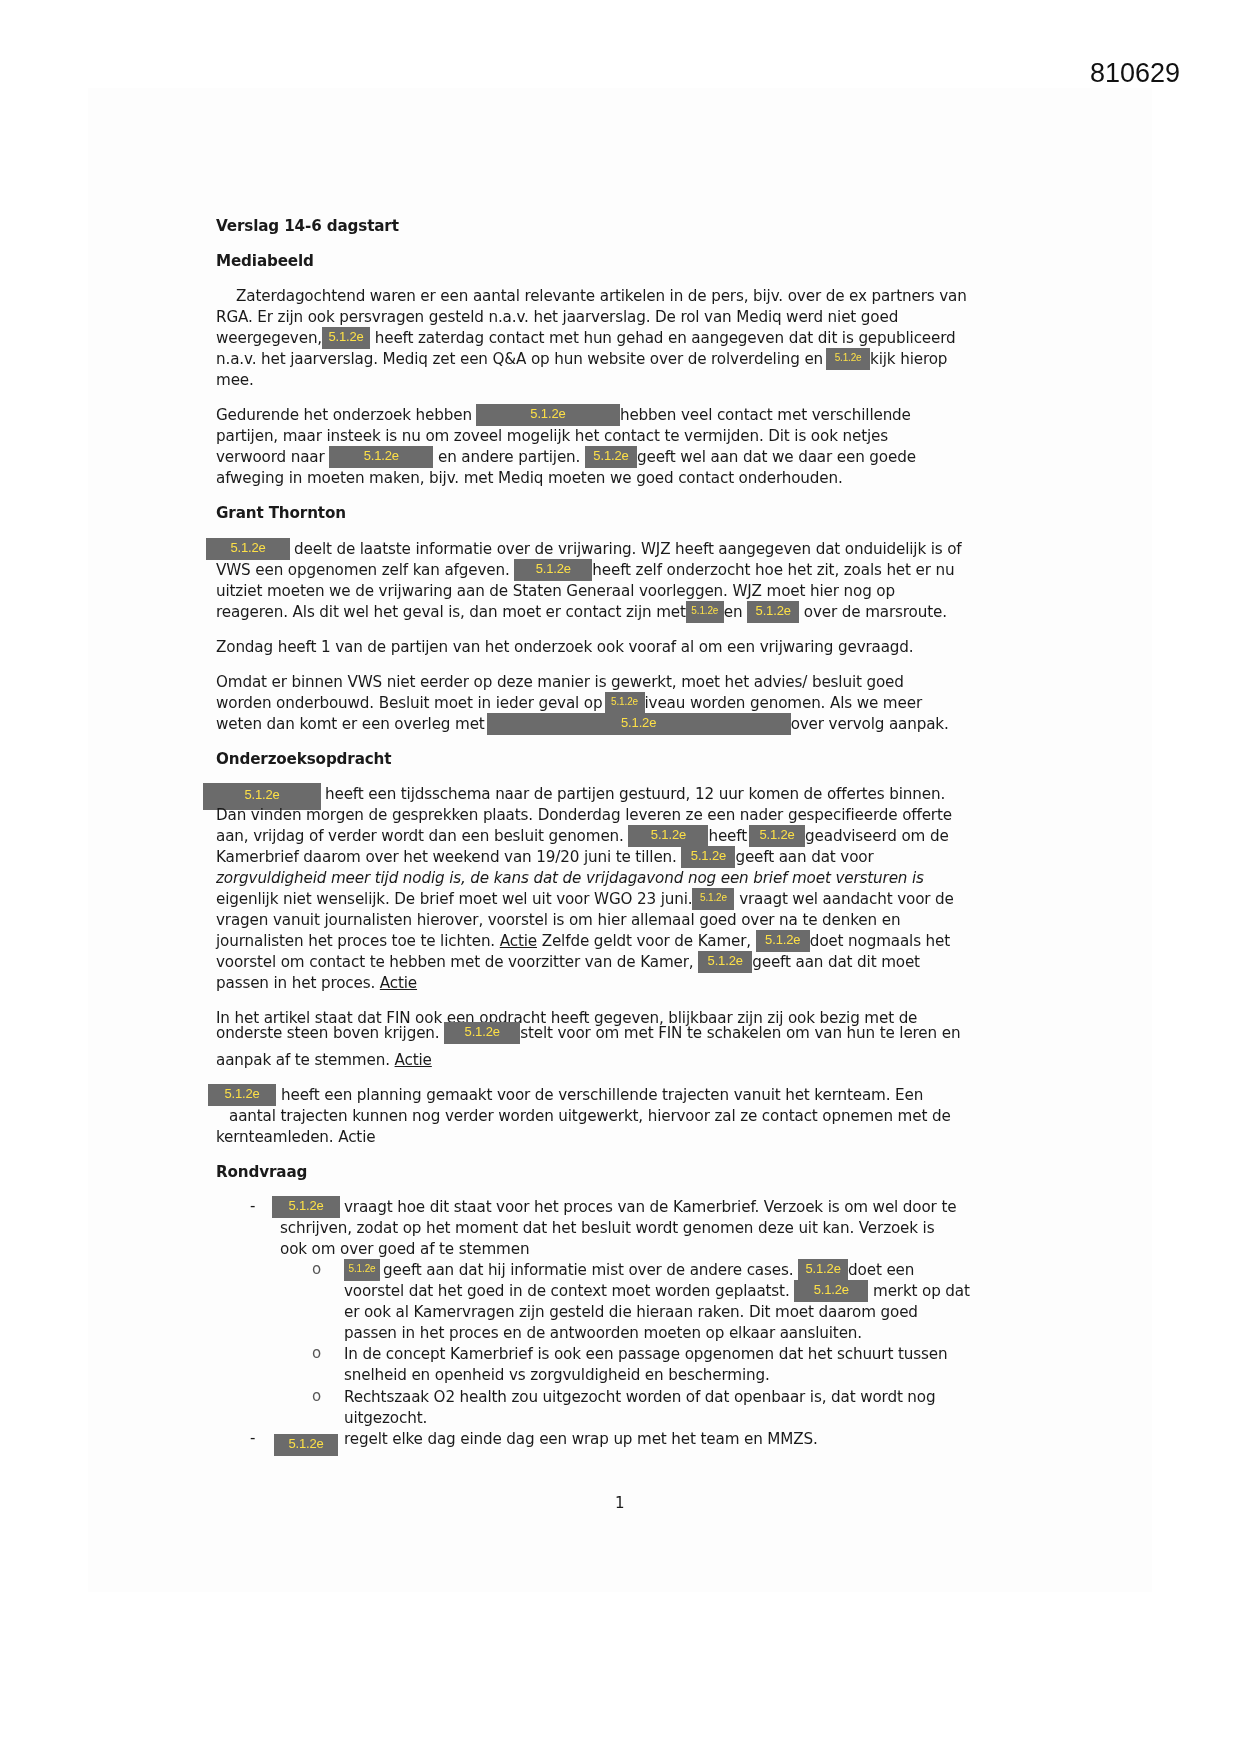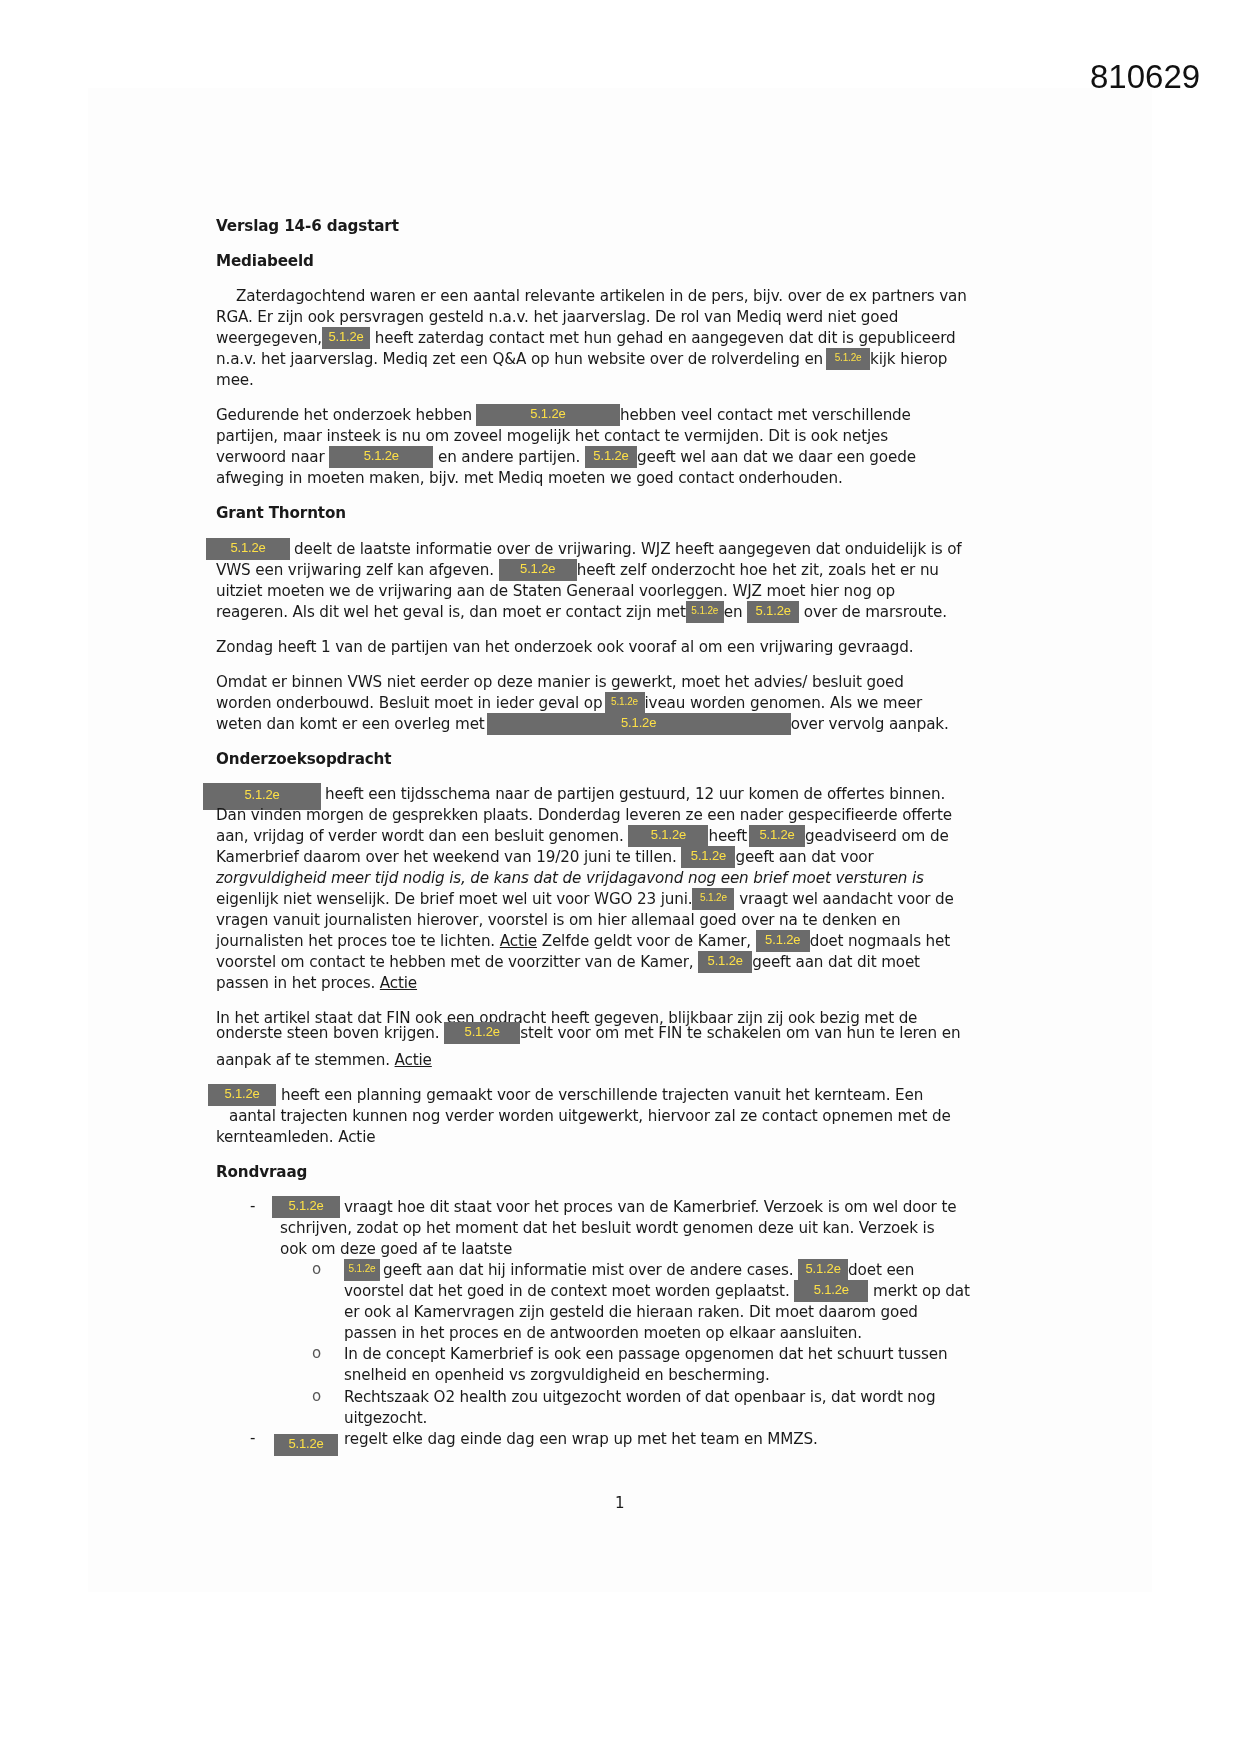--- a/index.html
+++ b/index.html
@@ -8,21 +8,21 @@
     background: #ffffff; overflow: hidden;
     font-family: "DejaVu Sans", sans-serif;
     color: #1a1a1a;
   }
   .scan {
     position: absolute; left: 88px; top: 88px; width: 1064px; height: 1504px;
     background: #fdfdfd;
   }
   .docnum {
     position: absolute; left: 1090px; top: 58px;
-    font-family: "Liberation Sans", sans-serif; font-size: 33px; color: #111;
+    font-family: "Liberation Sans", sans-serif; font-size: 27px; color: #111;
   }
   .line {
     position: absolute; white-space: nowrap;
     font-family: "DejaVu Sans", sans-serif; font-size: 15.2px; line-height: 20px;
     letter-spacing: -0.15px;
   }
   .h { font-weight: bold; }
   .r {
     display: inline-block; background: #6b6b6b; color: #fde047;
     font-family: "Liberation Sans", sans-serif; font-size: 13px;
@@ -49,21 +49,21 @@
 <div class="line" style="left:216px;top:349px;"><span>n.a.v. het jaarverslag. Mediq zet een Q&amp;A op hun website over de rolverdeling en</span><span class="r sm" style="width:44px;margin-left:3px">5.1.2e</span><span>kijk hierop</span></div>
 <div class="line" style="left:216px;top:370px;">mee.</div>
 
 <div class="line" style="left:216px;top:405px;"><span>Gedurende het onderzoek hebben</span><span class="r" style="width:144px;margin-left:4px">5.1.2e</span><span>hebben veel contact met verschillende</span></div>
 <div class="line" style="left:216px;top:426px;">partijen, maar insteek is nu om zoveel mogelijk het contact te vermijden. Dit is ook netjes</div>
 <div class="line" style="left:216px;top:447px;"><span>verwoord naar</span> <span class="r" style="width:104px">5.1.2e</span> <span>en andere partijen.</span> <span class="r" style="width:52px">5.1.2e</span><span>geeft wel aan dat we daar een goede</span></div>
 <div class="line" style="left:216px;top:468px;">afweging in moeten maken, bijv. met Mediq moeten we goed contact onderhouden.</div>
 
 <div class="line h" style="left:216px;top:503px;">Grant Thornton</div>
 <div class="line" style="left:206px;top:539px;"><span class="r" style="width:84px;margin-right:4px">5.1.2e</span><span>deelt de laatste informatie over de vrijwaring. WJZ heeft aangegeven dat onduidelijk is of</span></div>
-<div class="line" style="left:216px;top:560px;"><span>VWS een vrijwaring zelf kan afgeven.</span> <span class="r" style="width:78px">5.1.2e</span><span>heeft zelf onderzocht hoe het zit, zoals het er nu</span></div>
+<div class="line" style="left:216px;top:560px;"><span>VWS een opgenomen zelf kan afgeven.</span> <span class="r" style="width:78px">5.1.2e</span><span>heeft zelf onderzocht hoe het zit, zoals het er nu</span></div>
 <div class="line" style="left:216px;top:581px;">uitziet moeten we de vrijwaring aan de Staten Generaal voorleggen. WJZ moet hier nog op</div>
 <div class="line" style="left:216px;top:602px;"><span>reageren. Als dit wel het geval is, dan moet er contact zijn met</span><span class="r sm" style="width:38px">5.1.2e</span><span>en</span> <span class="r" style="width:52px">5.1.2e</span> <span>over de marsroute.</span></div>
 
 <div class="line" style="left:216px;top:637px;">Zondag heeft 1 van de partijen van het onderzoek ook vooraf al om een vrijwaring gevraagd.</div>
 
 <div class="line" style="left:216px;top:672px;">Omdat er binnen VWS niet eerder op deze manier is gewerkt, moet het advies/ besluit goed</div>
 <div class="line" style="left:216px;top:693px;"><span>worden onderbouwd. Besluit moet in ieder geval op</span><span class="r sm" style="width:40px;margin-left:2px">5.1.2e</span><span>iveau worden genomen. Als we meer</span></div>
 <div class="line" style="left:216px;top:714px;"><span>weten dan komt er een overleg met</span><span class="r" style="width:304px;margin-left:2px">5.1.2e</span><span>over vervolg aanpak.</span></div>
 
 <div class="line h" style="left:216px;top:749px;">Onderzoeksopdracht</div>
@@ -84,21 +84,21 @@
 
 <div class="line" style="left:208px;top:1085px;"><span class="r" style="width:68px;margin-right:5px">5.1.2e</span><span>heeft een planning gemaakt voor de verschillende trajecten vanuit het kernteam. Een</span></div>
 <div class="line" style="left:216px;top:1106px;margin-left:13px;">aantal trajecten kunnen nog verder worden uitgewerkt, hiervoor zal ze contact opnemen met de</div>
 <div class="line" style="left:216px;top:1127px;">kernteamleden. Actie</div>
 
 <div class="line h" style="left:216px;top:1162px;">Rondvraag</div>
 
 <div class="bullet" style="left:250px;top:1197px;">-</div>
 <div class="line" style="left:272px;top:1197px;"><span class="r" style="width:68px;margin-right:4px">5.1.2e</span><span>vraagt hoe dit staat voor het proces van de Kamerbrief. Verzoek is om wel door te</span></div>
 <div class="line" style="left:280px;top:1218px;">schrijven, zodat op het moment dat het besluit wordt genomen deze uit kan. Verzoek is</div>
-<div class="line" style="left:280px;top:1239px;">ook om deze goed af te laatste</div>
+<div class="line" style="left:280px;top:1239px;">ook om over goed af te stemmen</div>
 
 <div class="bullet" style="left:312px;top:1260px;color:#555">o</div>
 <div class="line" style="left:344px;top:1260px;"><span class="r sm" style="width:36px;margin-right:3px">5.1.2e</span><span>geeft aan dat hij informatie mist over de andere cases.</span> <span class="r" style="width:50px">5.1.2e</span><span>doet een</span></div>
 <div class="line" style="left:344px;top:1281px;"><span>voorstel dat het goed in de context moet worden geplaatst.</span> <span class="r" style="width:74px">5.1.2e</span> <span>merkt op dat</span></div>
 <div class="line" style="left:344px;top:1302px;">er ook al Kamervragen zijn gesteld die hieraan raken. Dit moet daarom goed</div>
 <div class="line" style="left:344px;top:1323px;">passen in het proces en de antwoorden moeten op elkaar aansluiten.</div>
 
 <div class="bullet" style="left:312px;top:1344px;color:#555">o</div>
 <div class="line" style="left:344px;top:1344px;">In de concept Kamerbrief is ook een passage opgenomen dat het schuurt tussen</div>
 <div class="line" style="left:344px;top:1365px;">snelheid en openheid vs zorgvuldigheid en bescherming.</div>

